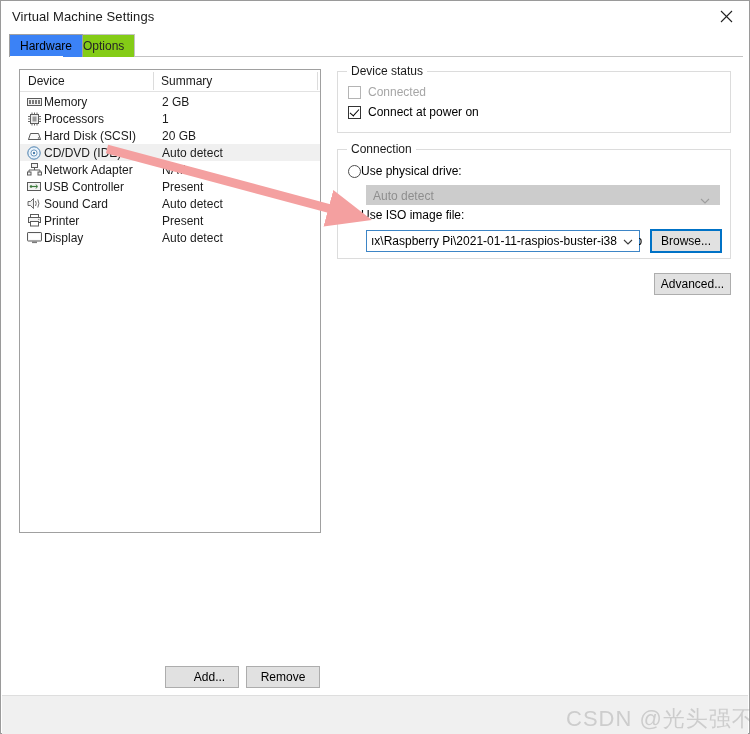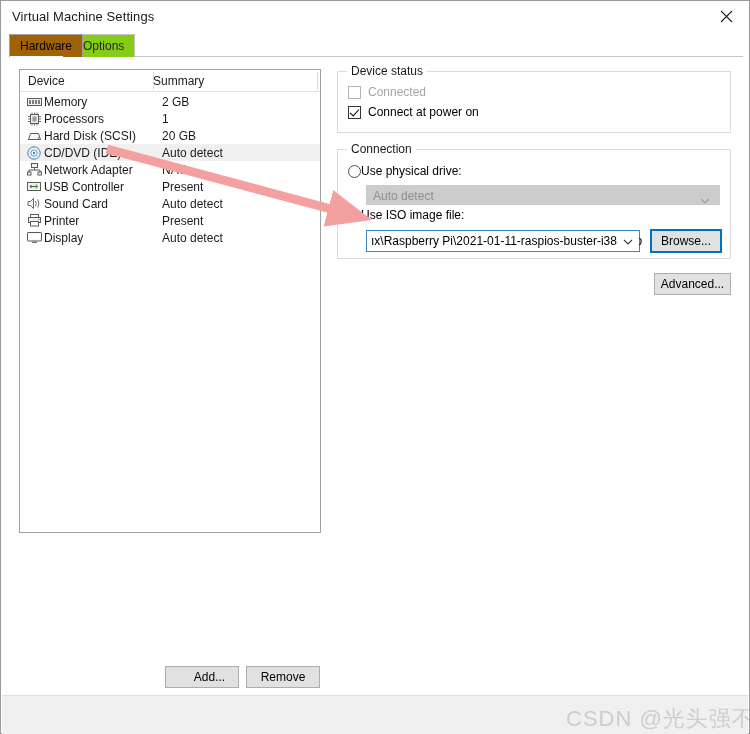--- a/index.html
+++ b/index.html
@@ -69,21 +69,21 @@
     align-items: center;
     font-size: 12px;
     box-sizing: border-box;
     border: 1px solid #c3c3c3;
     border-bottom: none;
     background: #84cc16;
     color: #262626;
     cursor: default;
   }
   .tab.selected {
-    background: #a16207;
+    background: #3b82f6;
     border-color: #a0a0a0;
     color: #000000;
     z-index: 3;
   }
   .tab-hardware { left: 0; }
   .tab-options { left: 63px; }
 
   
   .tab-underline {
     position: absolute;
@@ -117,21 +117,21 @@
     border-bottom: 1px solid #e2e2e2;
     box-sizing: border-box;
   }
   .dl-header .col {
     position: absolute;
     top: 4px;
     font-size: 12px;
     color: #1b1b1b;
   }
   .dl-header .col-device { left: 8px; }
-  .dl-header .col-summary { left: 133px; }
+  .dl-header .col-summary { left: 141px; }
   .dl-header .divider {
     position: absolute;
     top: 2px; left: 133px;
     width: 1px; height: 18px;
     background: #dcdcdc;
   }
   .dl-header .divider2 {
     position: absolute;
     top: 2px; right: 2px;
     width: 1px; height: 18px;

